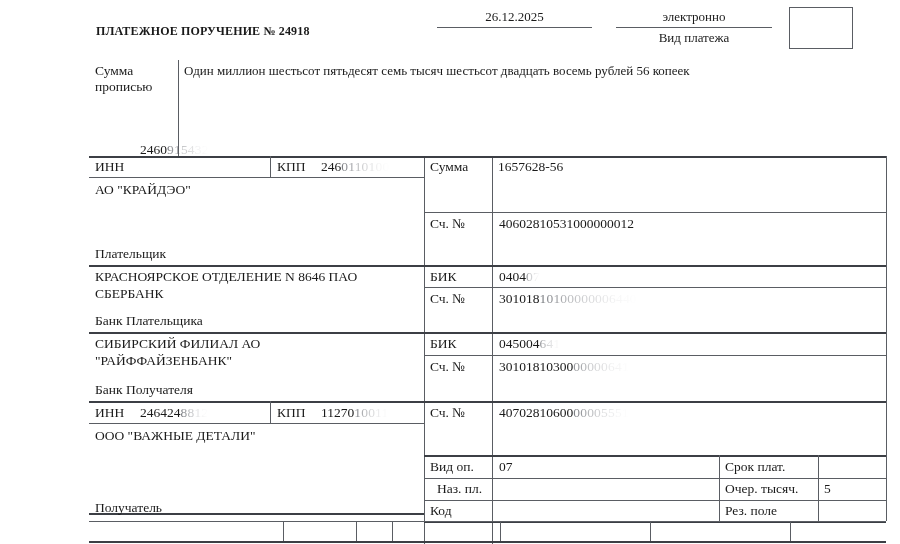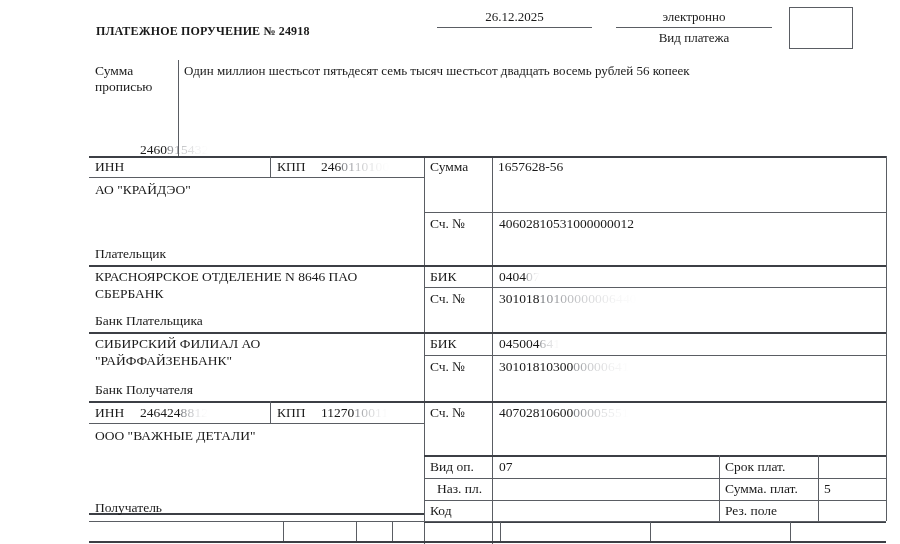--- a/index.html
+++ b/index.html
@@ -199,21 +199,21 @@
 
   <div class="abs lbl" style="left:430px; top:481px;margin-left:7px;">Наз. пл.</div>
   <div class="abs val" style="left:499px; top:481px;"></div>
 
   <div class="abs lbl" style="left:430px; top:503px;">Код</div>
   <div class="abs val" style="left:499px; top:503px;"></div>
 
   <div class="abs lbl" style="left:725px; top:459px;">Срок плат.</div>
   <div class="abs val" style="left:824px; top:459px;"></div>
 
-  <div class="abs lbl" style="left:725px; top:481px;">Сумма. плат.</div>
+  <div class="abs lbl" style="left:725px; top:481px;">Очер. тысяч.</div>
   <div class="abs val" style="left:824px; top:481px;">5</div>
 
   <div class="abs lbl" style="left:725px; top:503px;">Рез. поле</div>
   <div class="abs val" style="left:824px; top:503px;"></div>
 
   <div class="rule hr" style="left:89px; top:521px; width:797px;"></div>
   <div class="rule hr2" style="left:89px; top:541px; width:797px;"></div>
   <div class="rule vr" style="left:283px; top:521px; height:20px;"></div>
   <div class="rule vr" style="left:356px; top:521px; height:20px;"></div>
   <div class="rule vr" style="left:392px; top:521px; height:20px;"></div>

